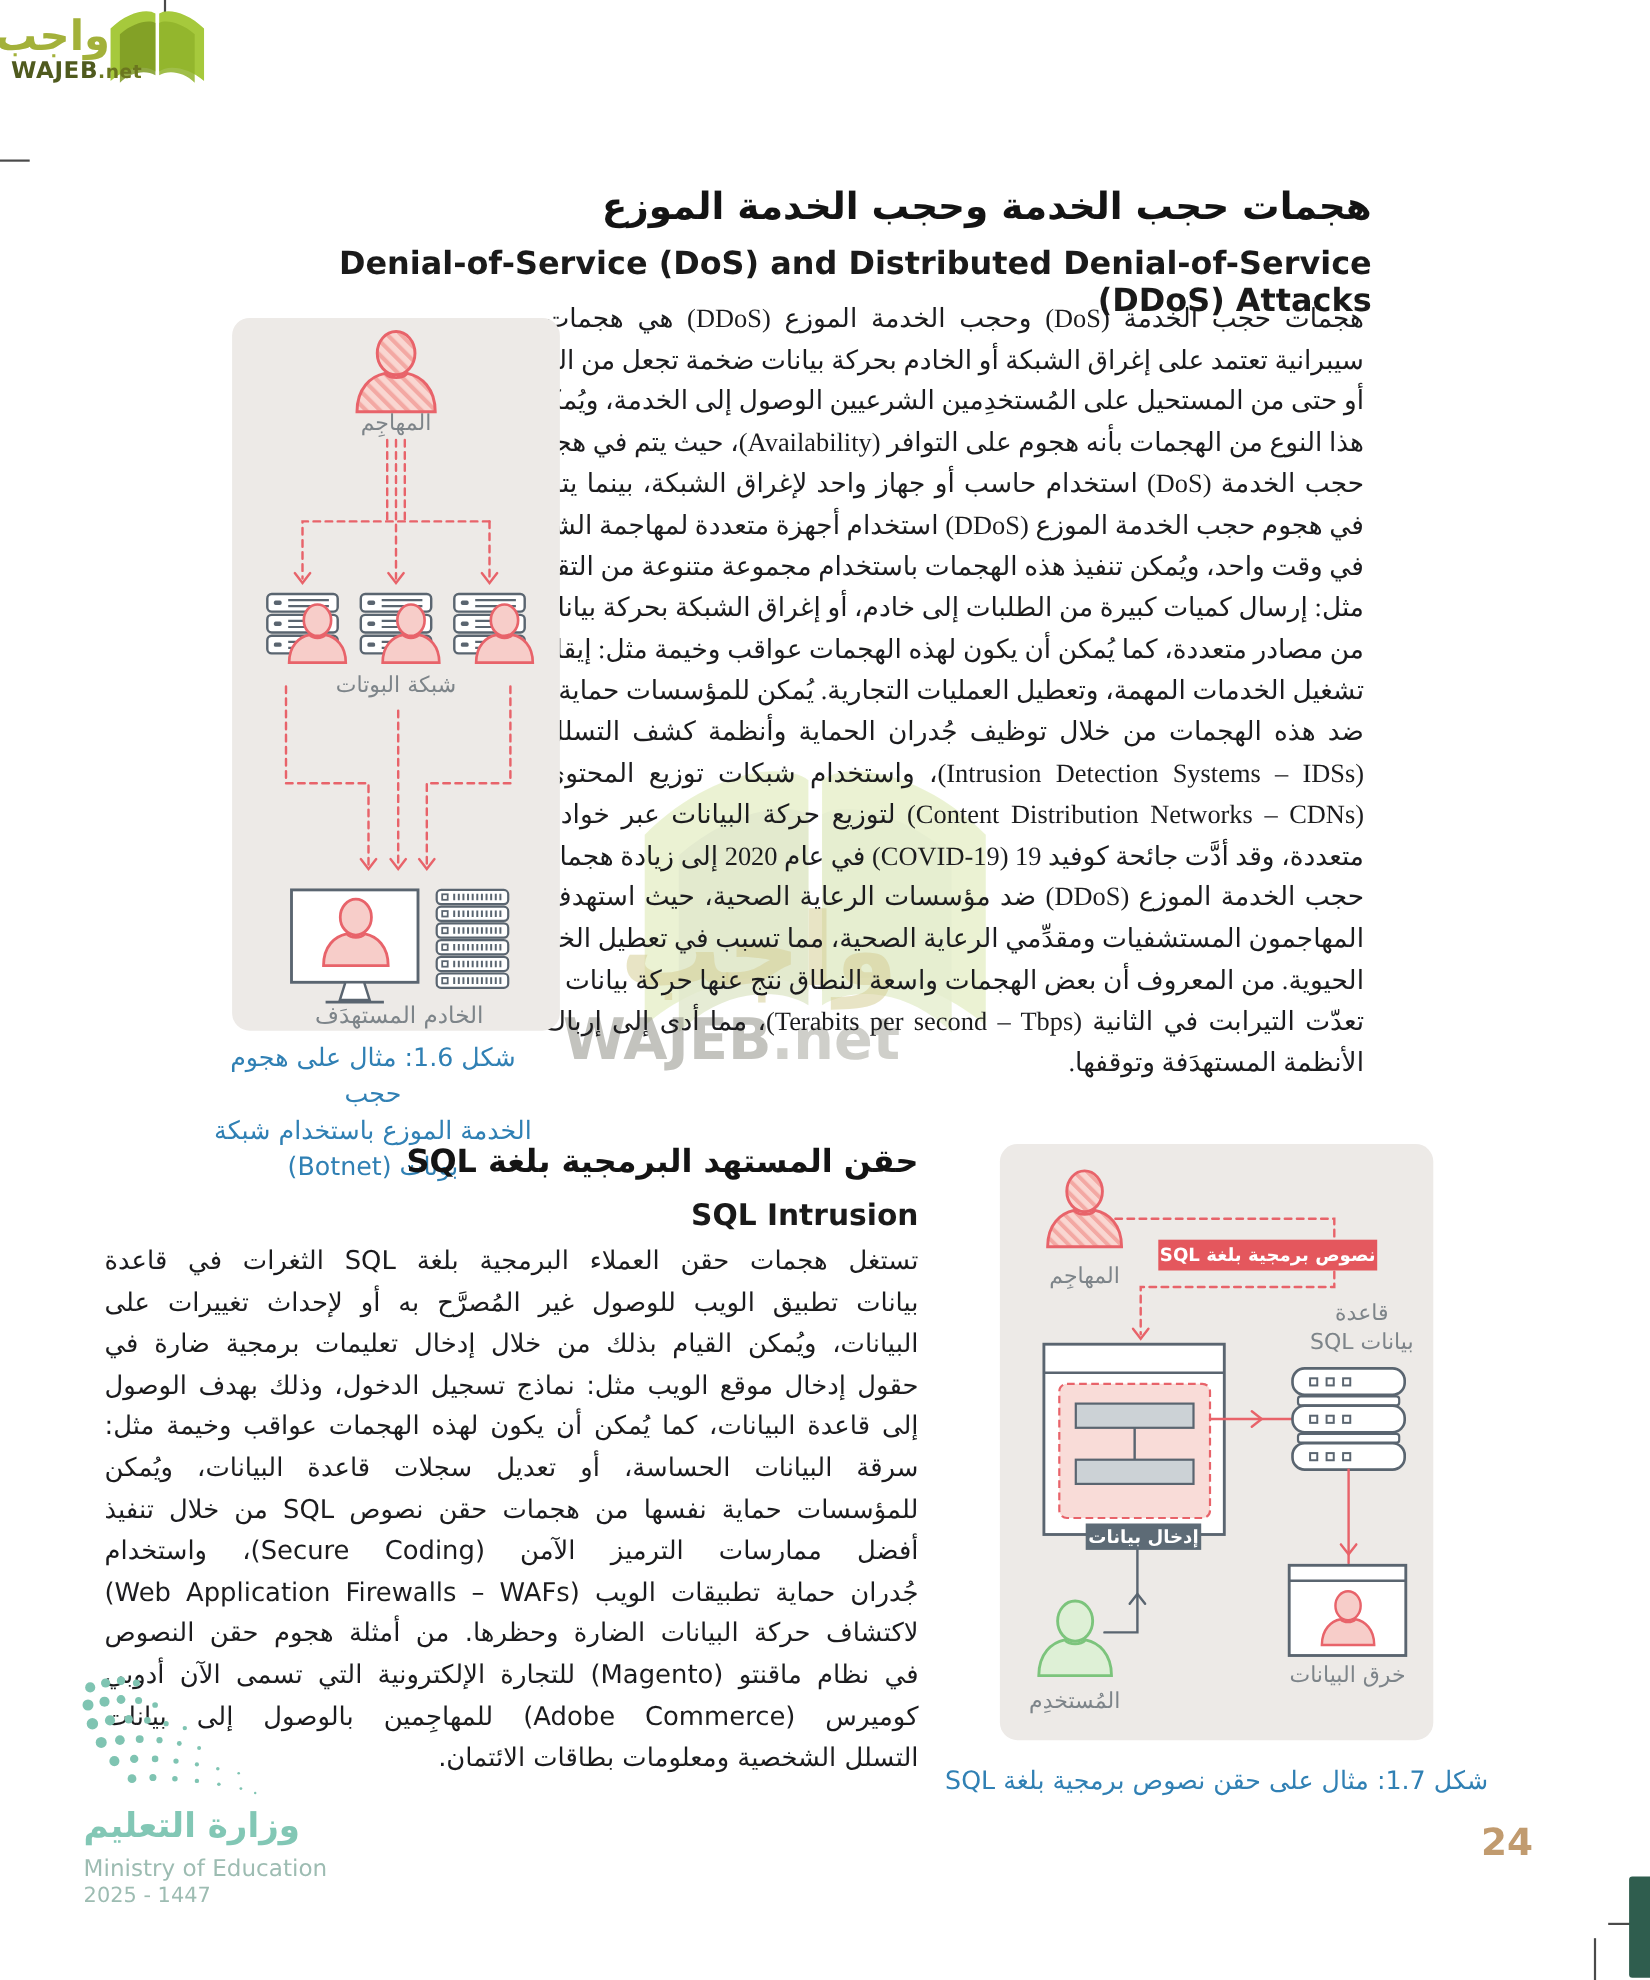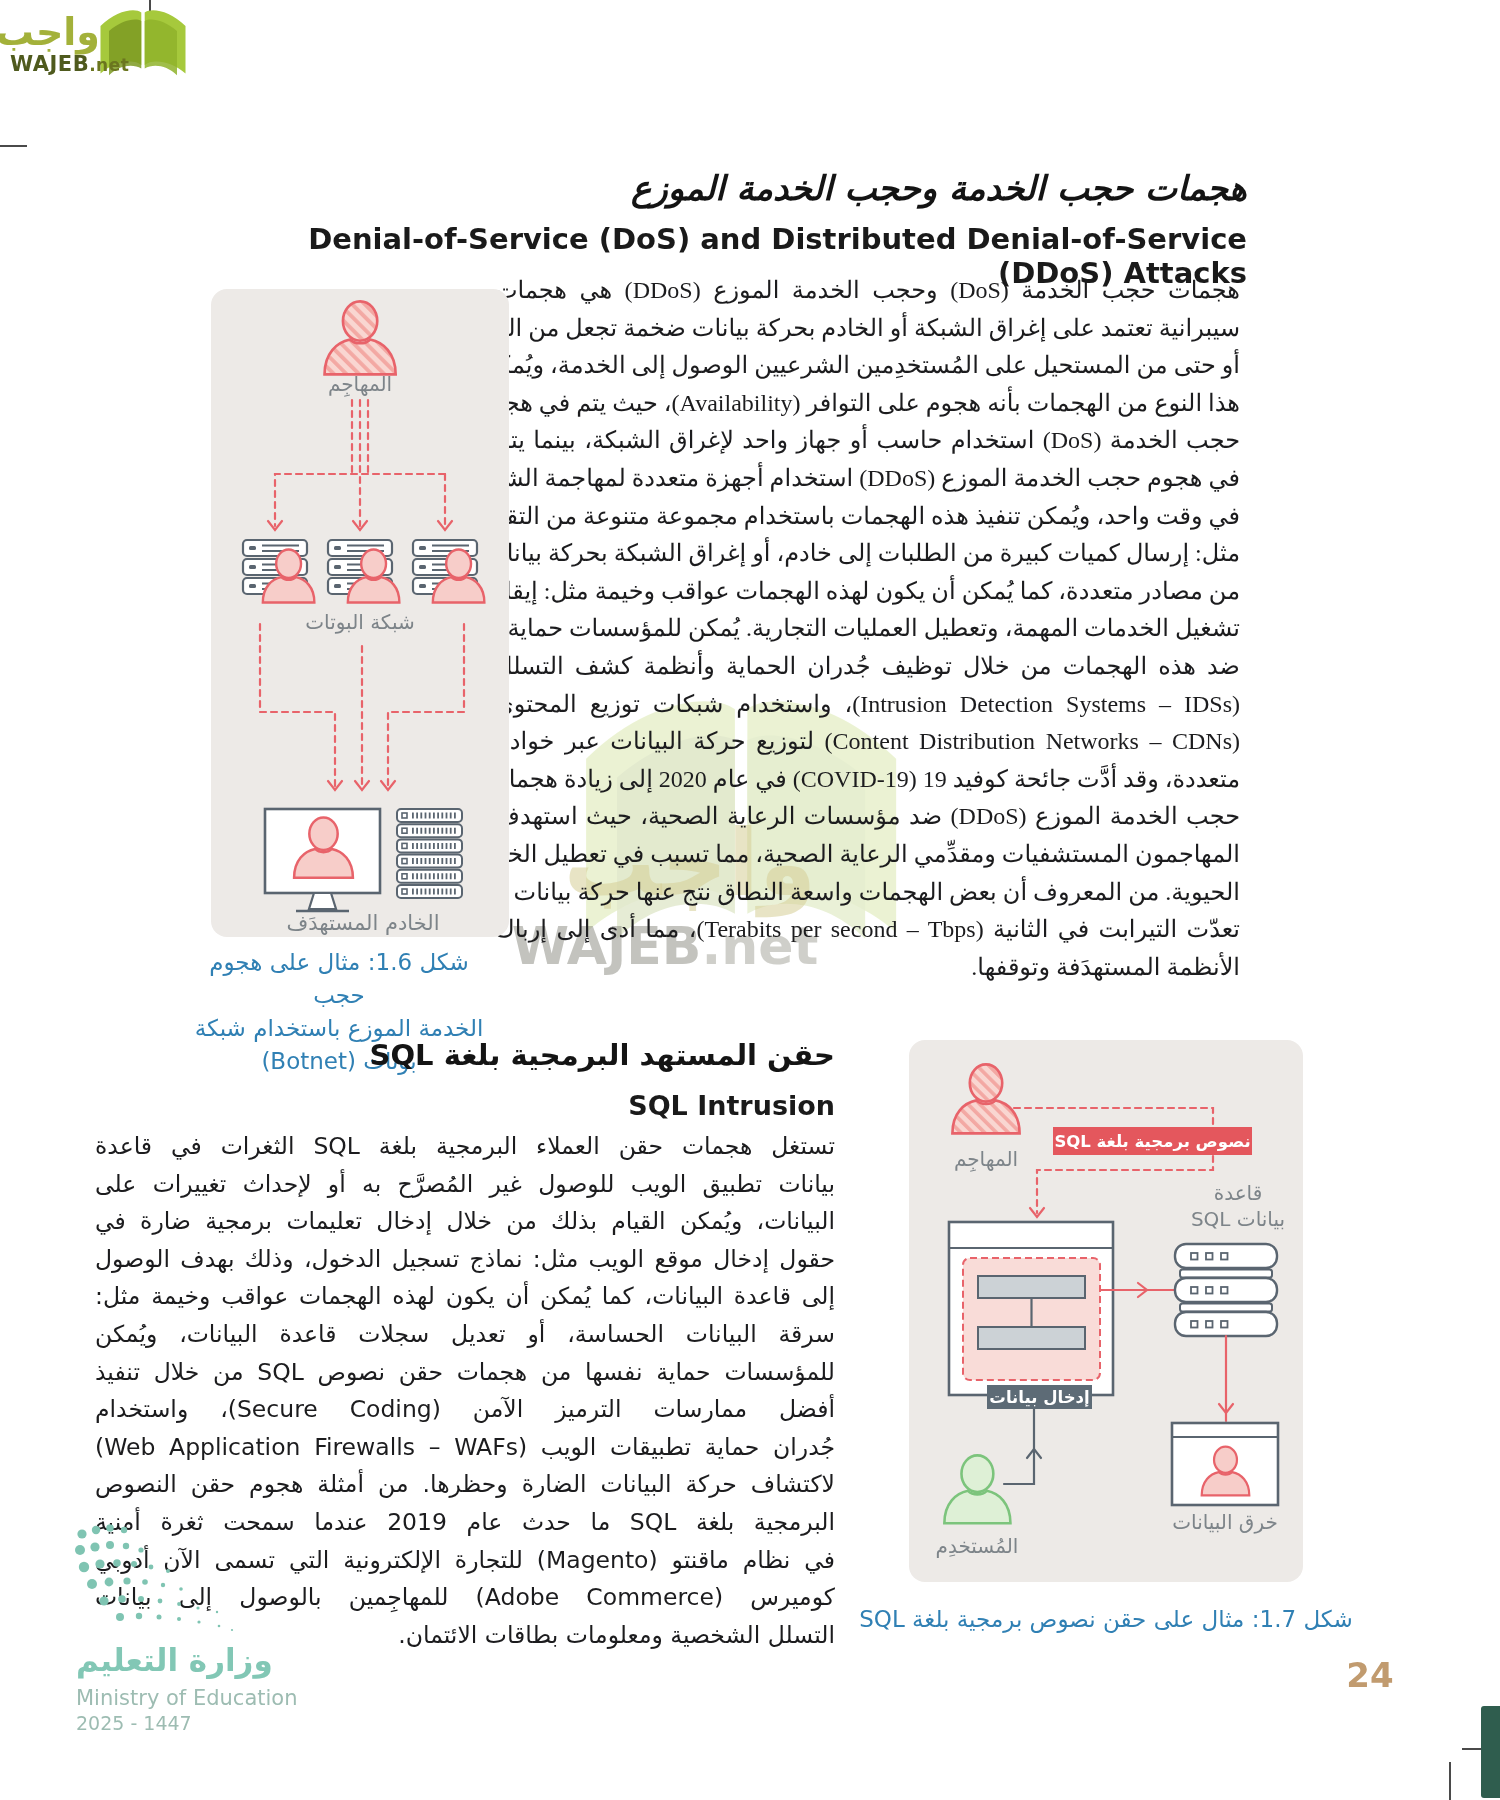--- a/index.html
+++ b/index.html
@@ -3,21 +3,21 @@
 <meta charset="utf-8">
 <style>
   html,body{margin:0;padding:0;background:#fff;}
   .page{position:relative;width:1500px;height:1800px;background:#ffffff;overflow:hidden;
         font-family:"DejaVu Sans",sans-serif;color:#1c1c1e;}
   .abs{position:absolute;}
   
   .crop{position:absolute;background:#4a4a4a;}
   
   .h-ar{position:absolute;left:250px;width:997px;top:168px;text-align:right;direction:rtl;
-        font-size:34px;font-weight:bold;color:#141414;font-style:italic;}
+        font-size:34px;font-weight:bold;color:#141414;}
   .h-en{position:absolute;left:250px;width:997px;top:222px;text-align:right;
         font-size:29px;font-weight:bold;color:#1a1a1a;}
   .sql-h-ar{position:absolute;left:95px;width:740px;top:1038px;text-align:right;direction:rtl;
         font-size:29px;font-weight:bold;color:#141414;}
   .sql-h-en{position:absolute;left:95px;width:740px;top:1090px;text-align:right;
         font-size:27px;font-weight:bold;color:#1a1a1a;}
   
   .para{position:absolute;direction:rtl;}
   .para .pl{white-space:nowrap;overflow:visible;text-align:justify;text-align-last:justify;}
   .para .pl.last{text-align-last:right;}
@@ -225,21 +225,20 @@
     <div class="pl">تستغل هجمات حقن العملاء البرمجية بلغة SQL الثغرات في قاعدة</div>
     <div class="pl">بيانات تطبيق الويب للوصول غير المُصرَّح به أو لإحداث تغييرات على</div>
     <div class="pl">البيانات، ويُمكن القيام بذلك من خلال إدخال تعليمات برمجية ضارة في</div>
     <div class="pl">حقول إدخال موقع الويب مثل: نماذج تسجيل الدخول، وذلك بهدف الوصول</div>
     <div class="pl">إلى قاعدة البيانات، كما يُمكن أن يكون لهذه الهجمات عواقب وخيمة مثل:</div>
     <div class="pl">سرقة البيانات الحساسة، أو تعديل سجلات قاعدة البيانات، ويُمكن</div>
     <div class="pl">للمؤسسات حماية نفسها من هجمات حقن نصوص SQL من خلال تنفيذ</div>
     <div class="pl">أفضل ممارسات الترميز الآمن (Secure Coding)، واستخدام</div>
     <div class="pl">جُدران حماية تطبيقات الويب (Web Application Firewalls – WAFs)</div>
     <div class="pl">لاكتشاف حركة البيانات الضارة وحظرها. من أمثلة هجوم حقن النصوص</div>
-    <div class="pl">البرمجية بلغة SQL ما حدث عام 2019 عندما سمحت ثغرة أمنية</div>
     <div class="pl">في نظام ماقنتو (Magento) للتجارة الإلكترونية التي تسمى الآن أدوبي</div>
     <div class="pl">كوميرس (Adobe Commerce) للمهاجِمين بالوصول إلى بيانات</div>
     <div class="pl last">التسلل الشخصية ومعلومات بطاقات الائتمان.</div>
   </div>
 
   <svg class="abs fig2" viewBox="0 0 396 544">
     <rect x="1" y="1" width="394" height="542" rx="16" fill="#edeae7"></rect>
 
     <g>
       <use href="#person-shape" transform="translate(42,26) scale(1.2)" fill="url(#hatchR)" stroke="#e8636a" stroke-width="2.2"></use>

